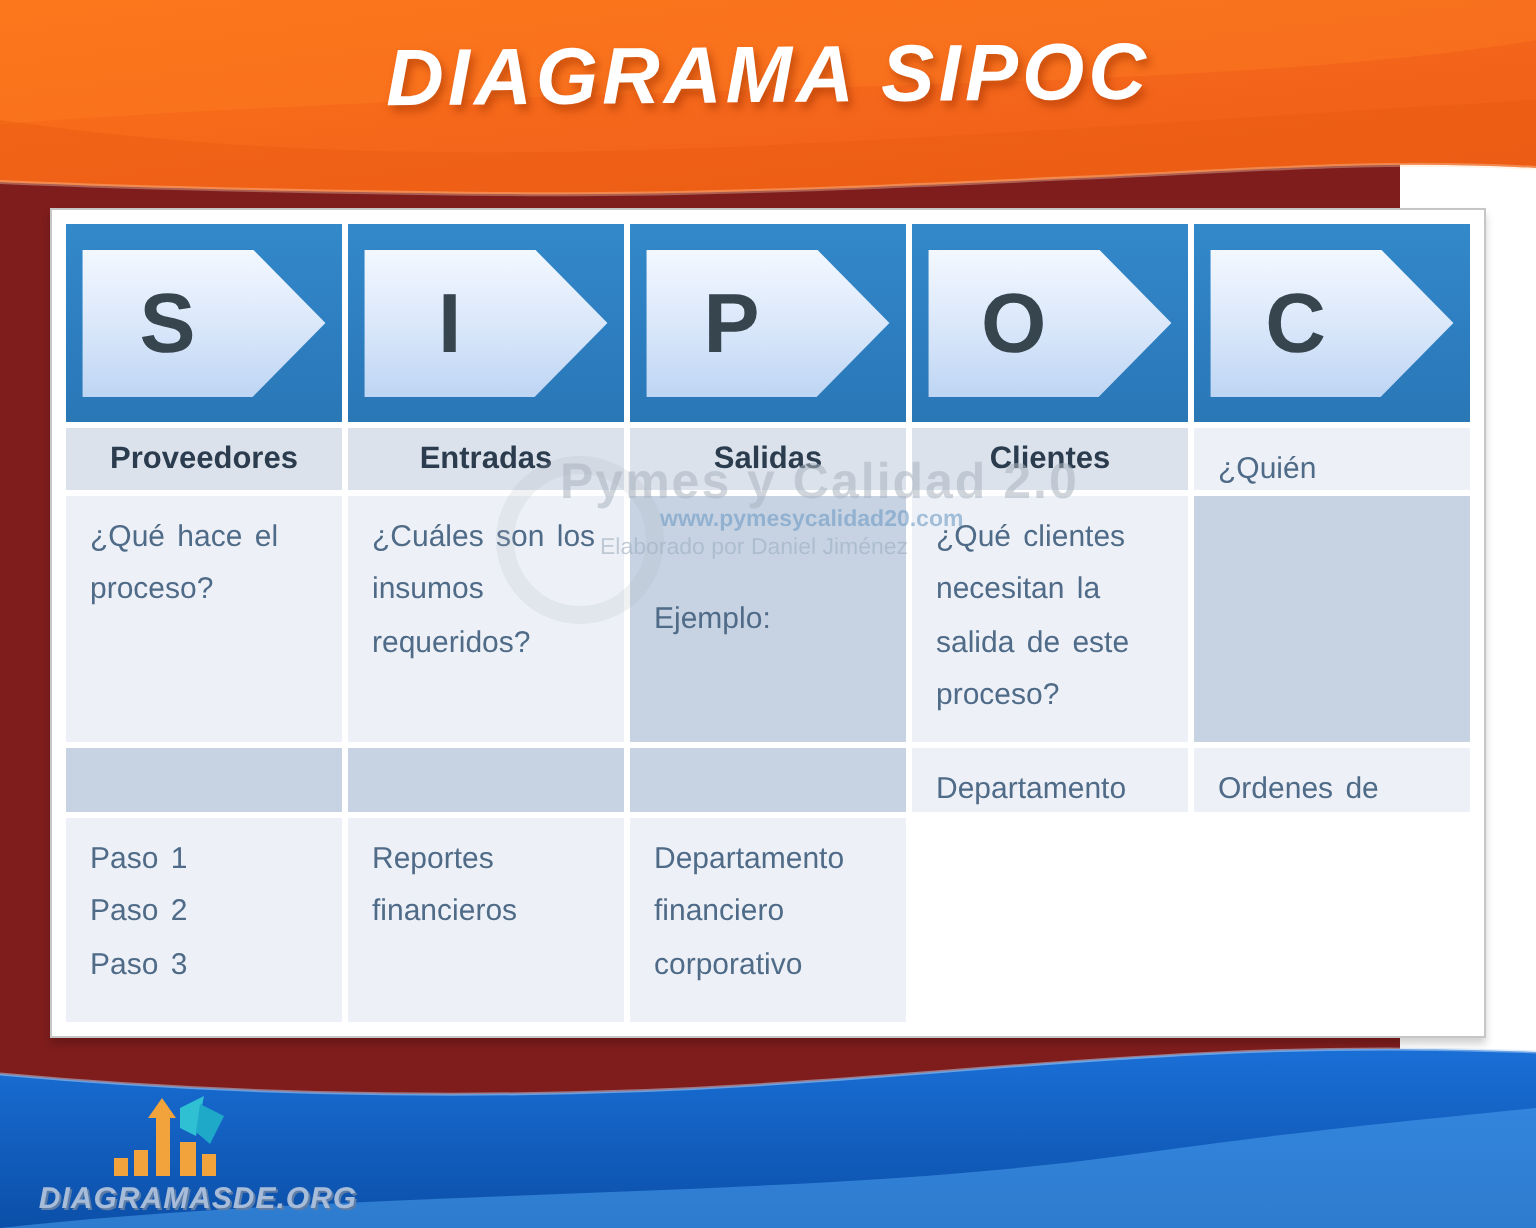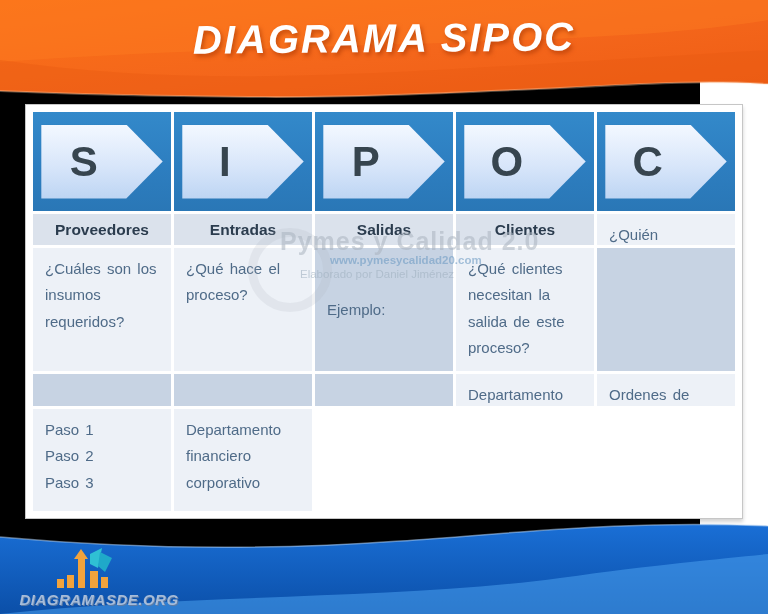--- a/index.html
+++ b/index.html
@@ -1,18 +1,18 @@
 <!DOCTYPE html>
 <html><head>
 <meta charset="utf-8">
 <style>
   * { margin:0; padding:0; box-sizing:border-box; }
   html,body { width:768px; height:614px; background:#ffffff; overflow:hidden;
               font-family:"Liberation Sans", sans-serif; }
-  .stage { position:relative; width:700px; height:614px; background:#000000; }
+  .stage { position:relative; width:700px; height:614px; background:#7f1d1d; }
 
   
   .band { position:absolute; left:0; top:0; width:768px; height:110px; }
   .band svg { display:block; }
   .title { position:absolute; left:0; top:16px; width:768px; text-align:center;
            font-size:40px; font-weight:bold; font-style:italic; color:#ffffff;
            letter-spacing:2px; text-shadow:2px 3px 4px rgba(160,50,0,.55);
            transform:rotate(-.5deg); }
 
   
@@ -111,37 +111,38 @@
             <span>C</span>
           </div>
       </div>
 
       <div class="cell headcell">Proveedores</div>
       <div class="cell headcell">Entradas</div>
       <div class="cell headcell">Salidas</div>
       <div class="cell headcell">Clientes</div>
 
       <div class="cell qcell">¿Quién suministra lo que se necesita para ejecutar el proceso?</div>
+      <div class="cell qcell">¿Qué hace el proceso?</div>
       <div class="cell qcell">¿Cuáles son los insumos requeridos?</div>
-      <div class="cell qcell">¿Qué hace el proceso?</div>
       <div class="cell egcell">Ejemplo:</div>
 
       <div class="cell qcell">¿Qué clientes necesitan la salida de este proceso?</div>
       <div class="cell egcell"></div>
       <div class="cell egcell"></div>
       <div class="cell egcell"></div>
       <div class="cell egcell"></div>
 
       <div class="cell excell">Departamento de finanzas de sucursales.</div>
       <div class="cell excell">Ordenes de compras.
 Facturas.</div>
       <div class="cell excell">Paso 1
 Paso 2
 Paso 3
 ....</div>
+      <div class="cell excell">Reportes financieros</div>
       <div class="cell excell">Departamento financiero corporativo</div>
     </div>
   </div>
 
   <div class="wm wm-ring"></div>
   <div class="wm wm-title">Pymes y Calidad 2.0</div>
   <div class="wm wm-url">www.pymesycalidad20.com</div>
   <div class="wm wm-author">Elaborado por Daniel Jiménez</div>
 
   <div class="wave">

